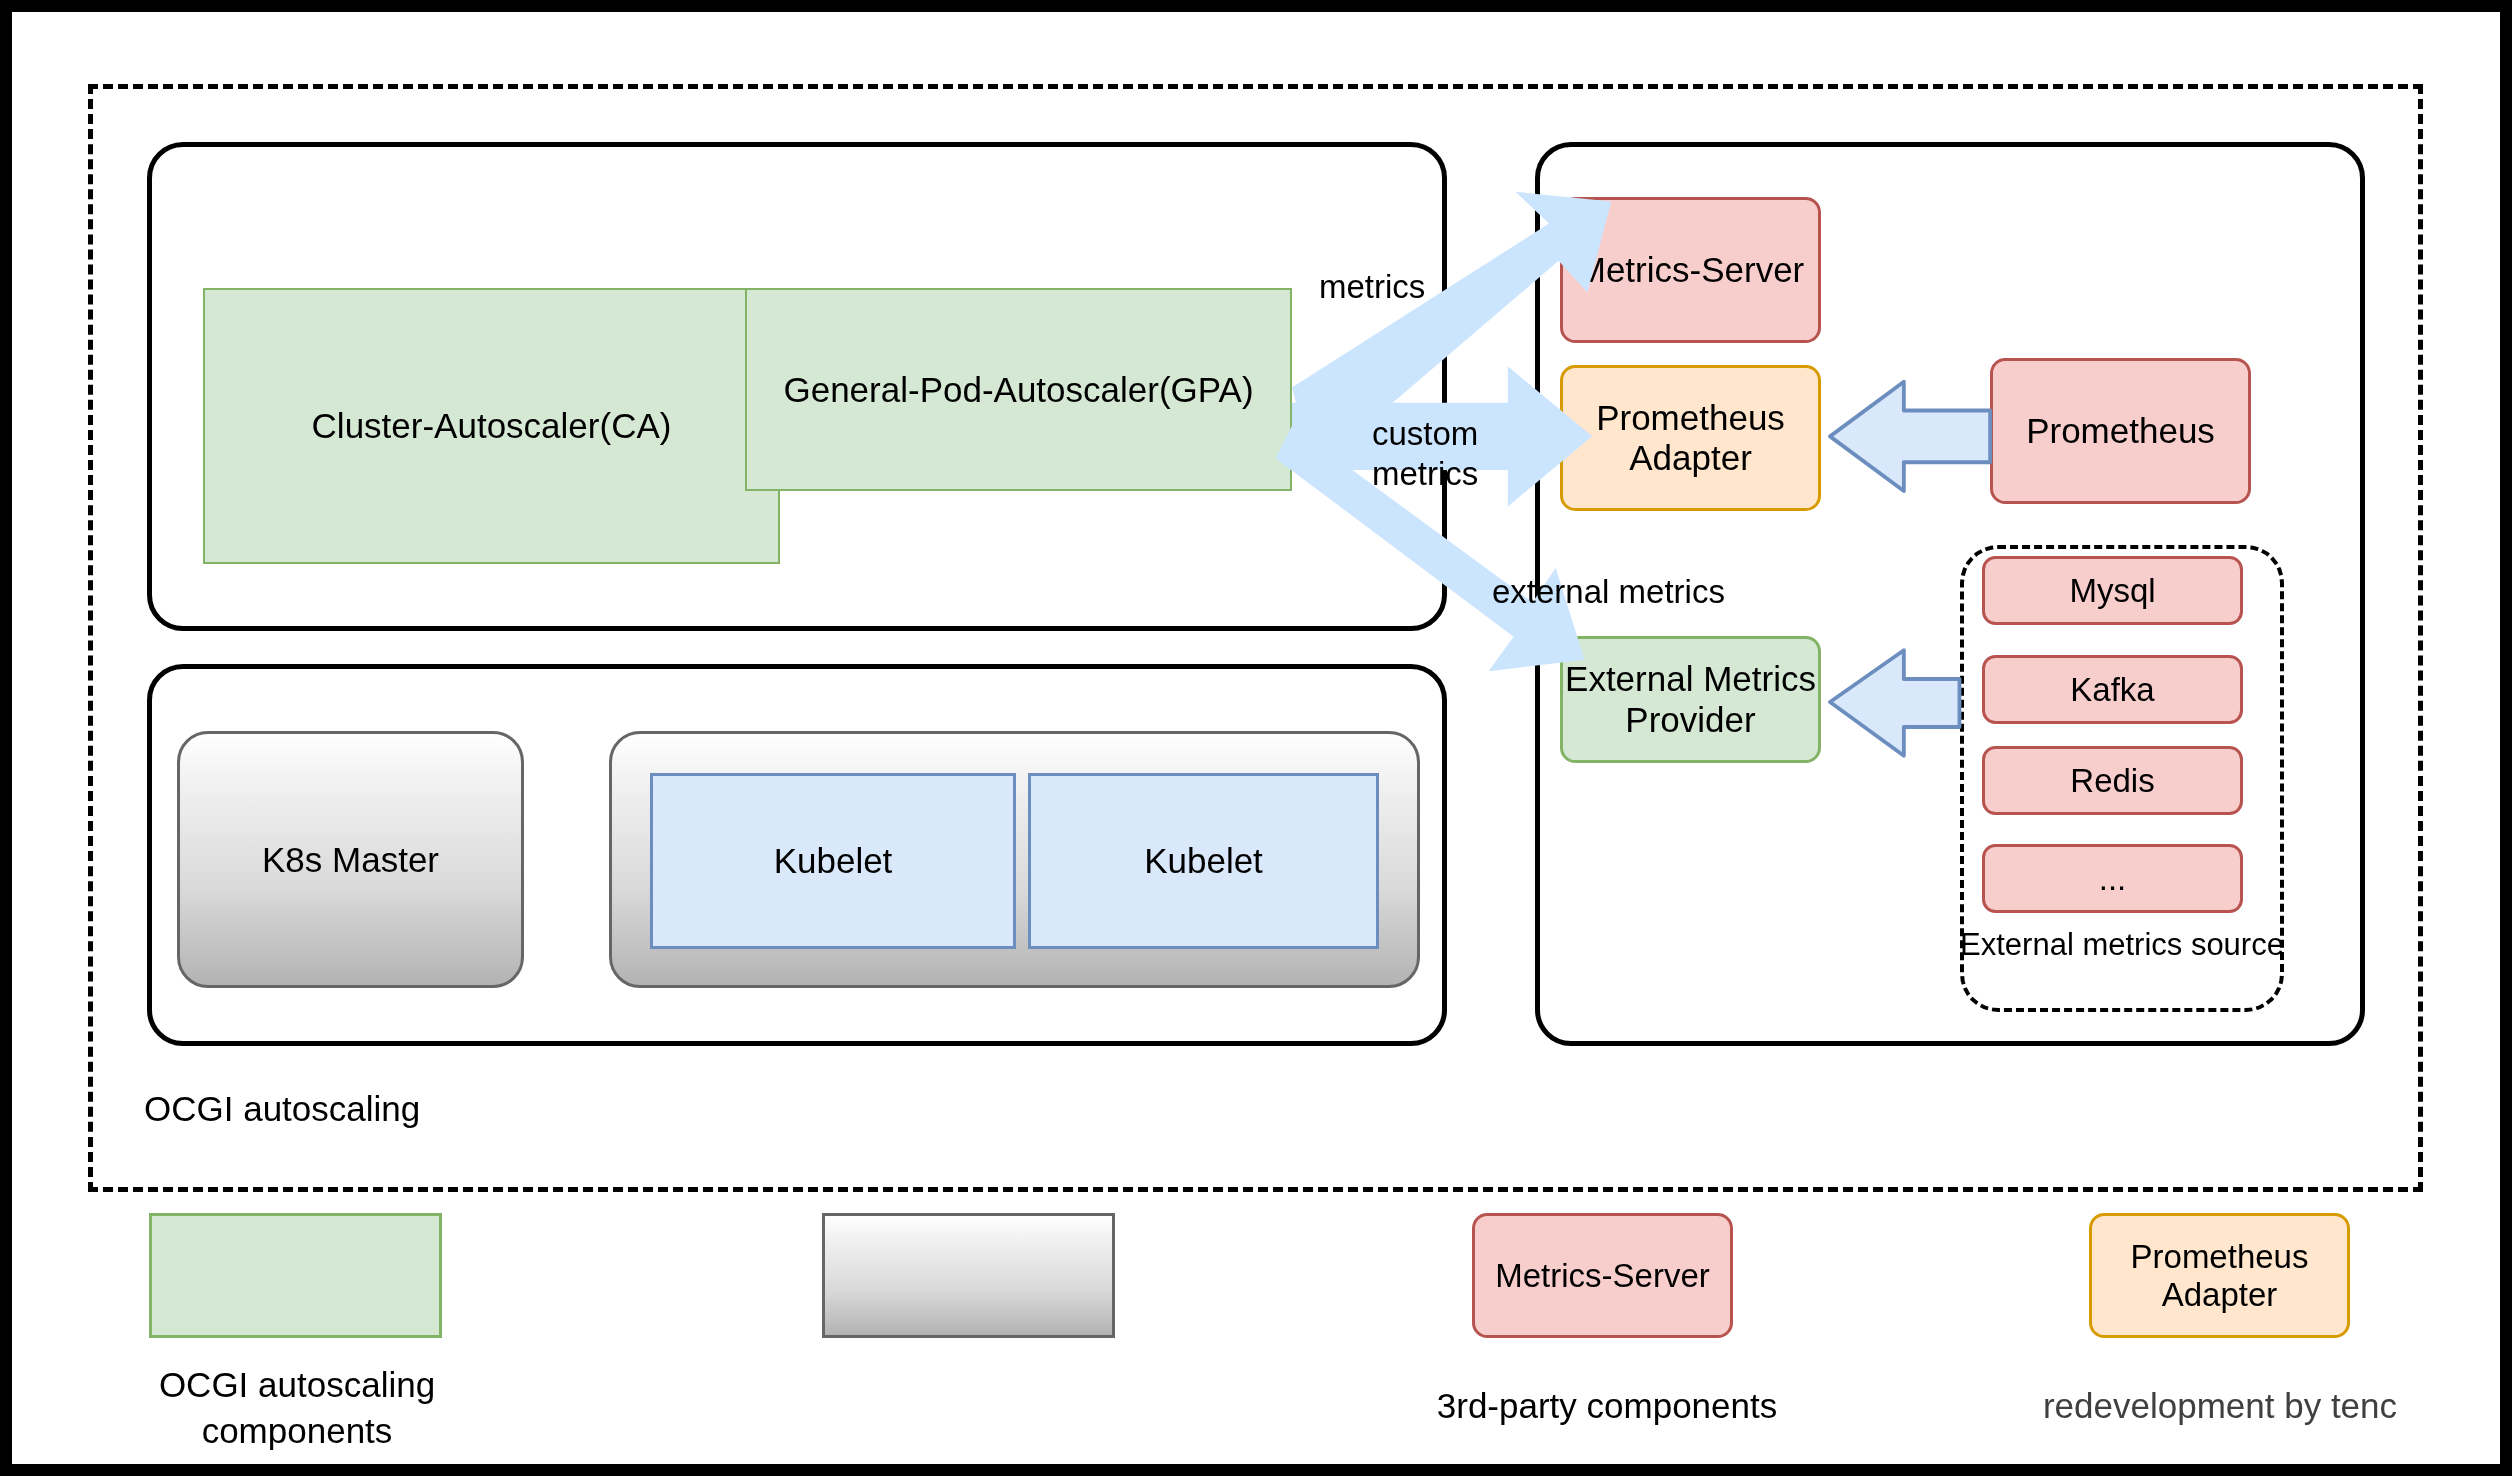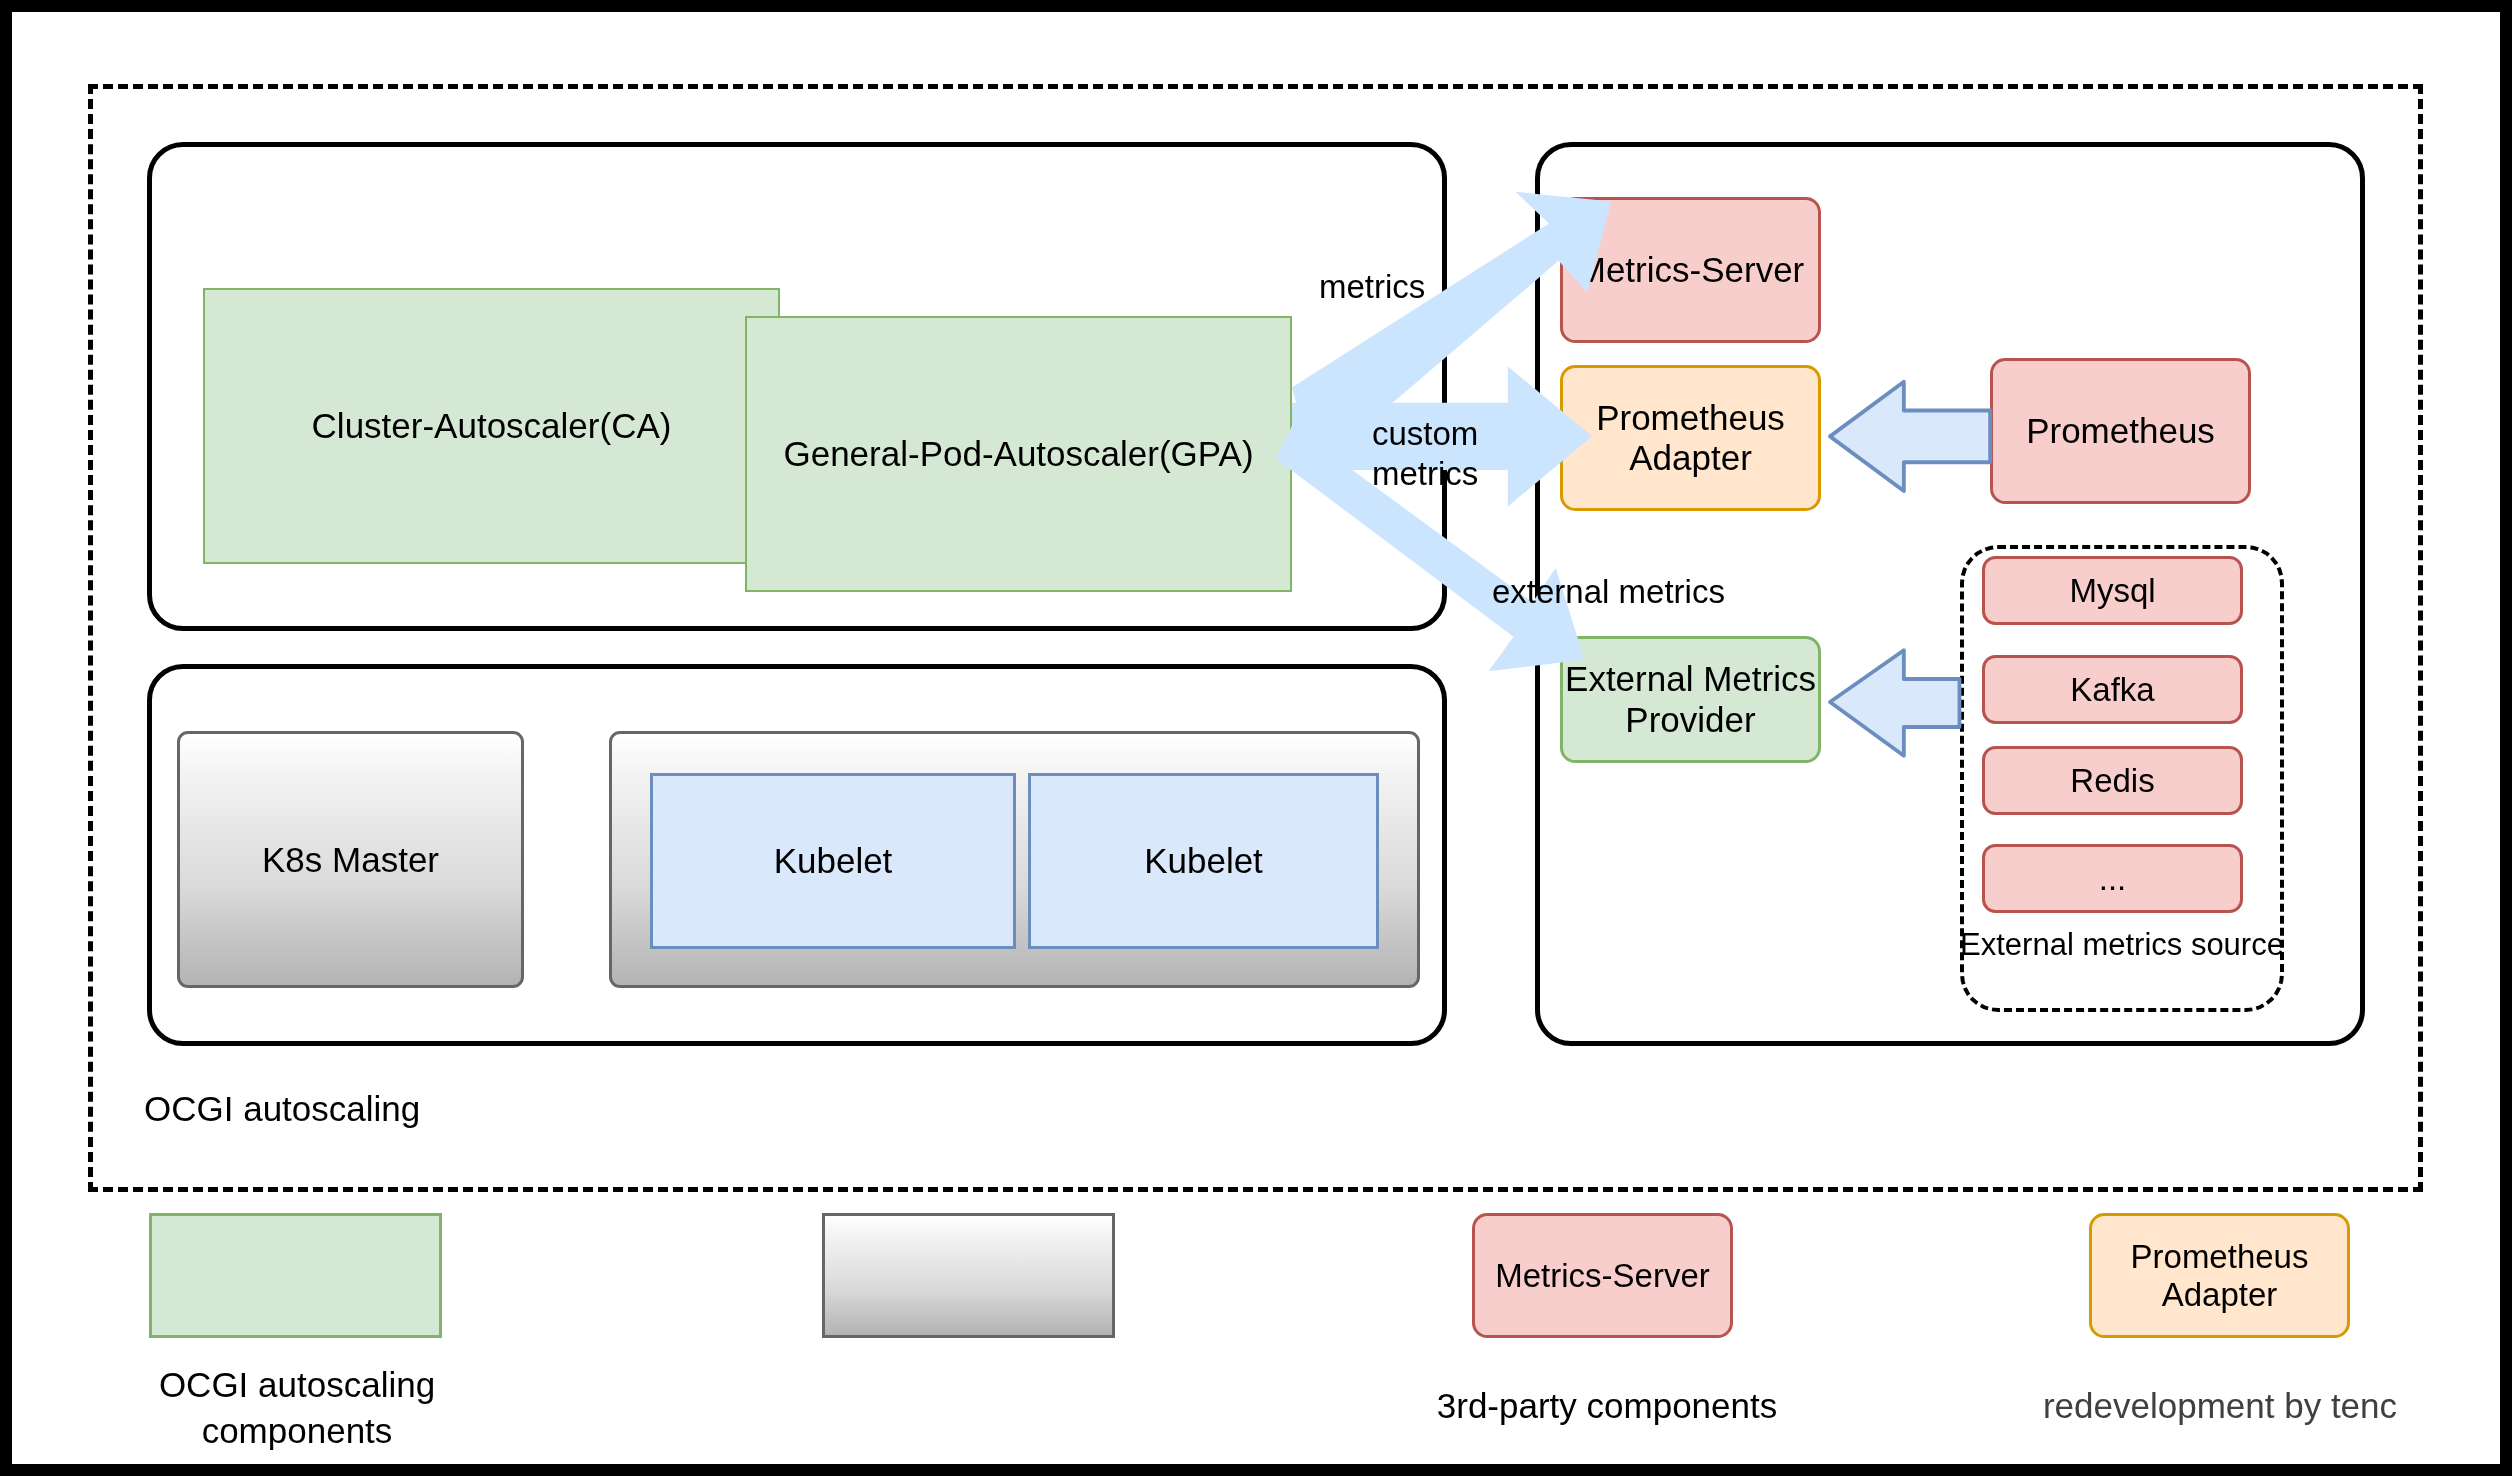--- a/index.html
+++ b/index.html
@@ -59,21 +59,21 @@
     background: #d5e8d4;
     border: 2.9px solid #82b366;
     display: flex;
     align-items: center;
     justify-content: center;
     font-size: 35px;
     color: #000000;
     text-align: center;
   }
   #box-ca  { left: 203px; top: 288px; width: 577px; height: 276px; }
-  #box-gpa { left: 745px; top: 288px; width: 547px; height: 276px; margin-top: 28px; }
+  #box-gpa { left: 745px; top: 288px; width: 547px; height: 203px; }
 
   
   .pink-box {
     position: absolute;
     box-sizing: border-box;
     background: #f8cecc;
     border: 3.8px solid #b85450;
     border-radius: 15.3px;
     display: flex;
     align-items: center;
@@ -157,21 +157,21 @@
     color: #000000;
     line-height: 1.25;
   }
 
   
   .gray-box {
     position: absolute;
     box-sizing: border-box;
     background: linear-gradient(to bottom, #ffffff 0%, #f2f2f2 18%, #d9d9d9 62%, #b3b3b3 100%);
     border: 3.8px solid #666666;
-    border-radius: 11px;
+    border-radius: 31px;
   }
   #box-k8s-master {
     left: 177px; top: 731px; width: 347px; height: 257px;
     display: flex; align-items: center; justify-content: center;
     font-size: 35px; color: #000000;
   }
   #box-node-host { left: 609px; top: 731px; width: 811px; height: 257px; }
 
   
   .blue-box {

